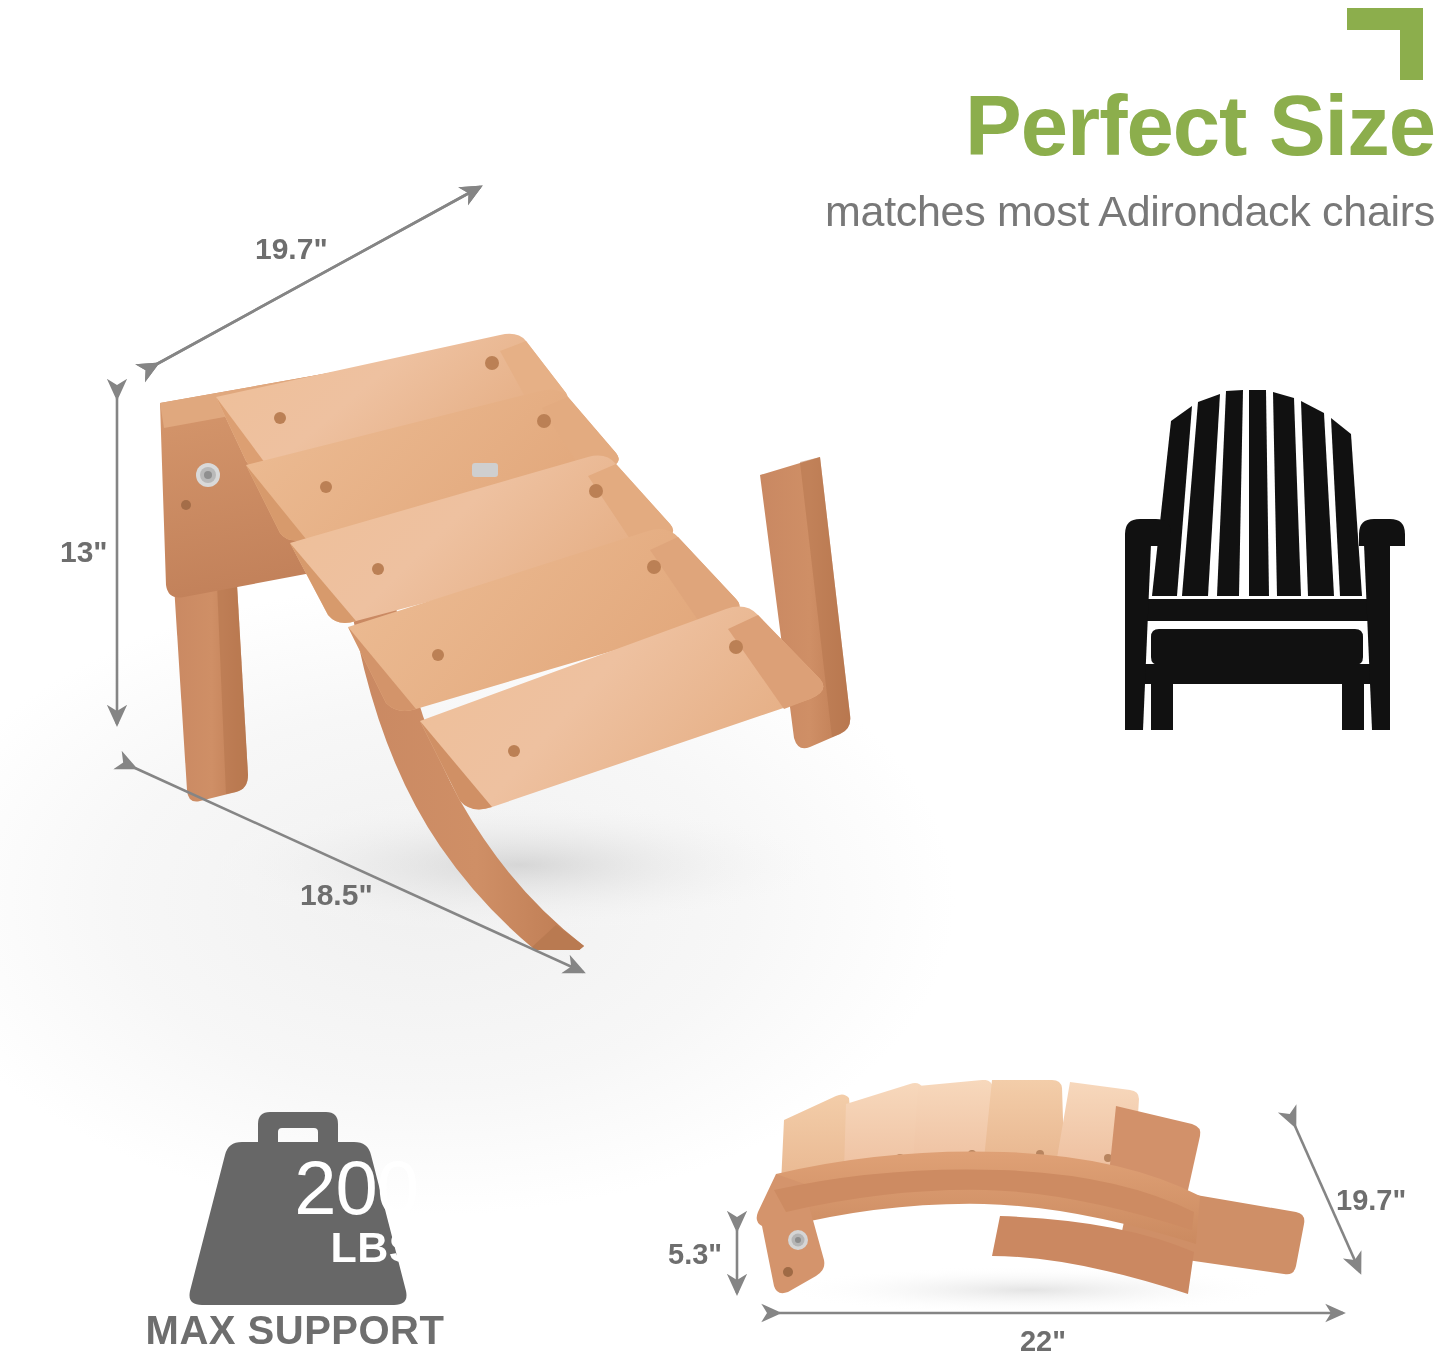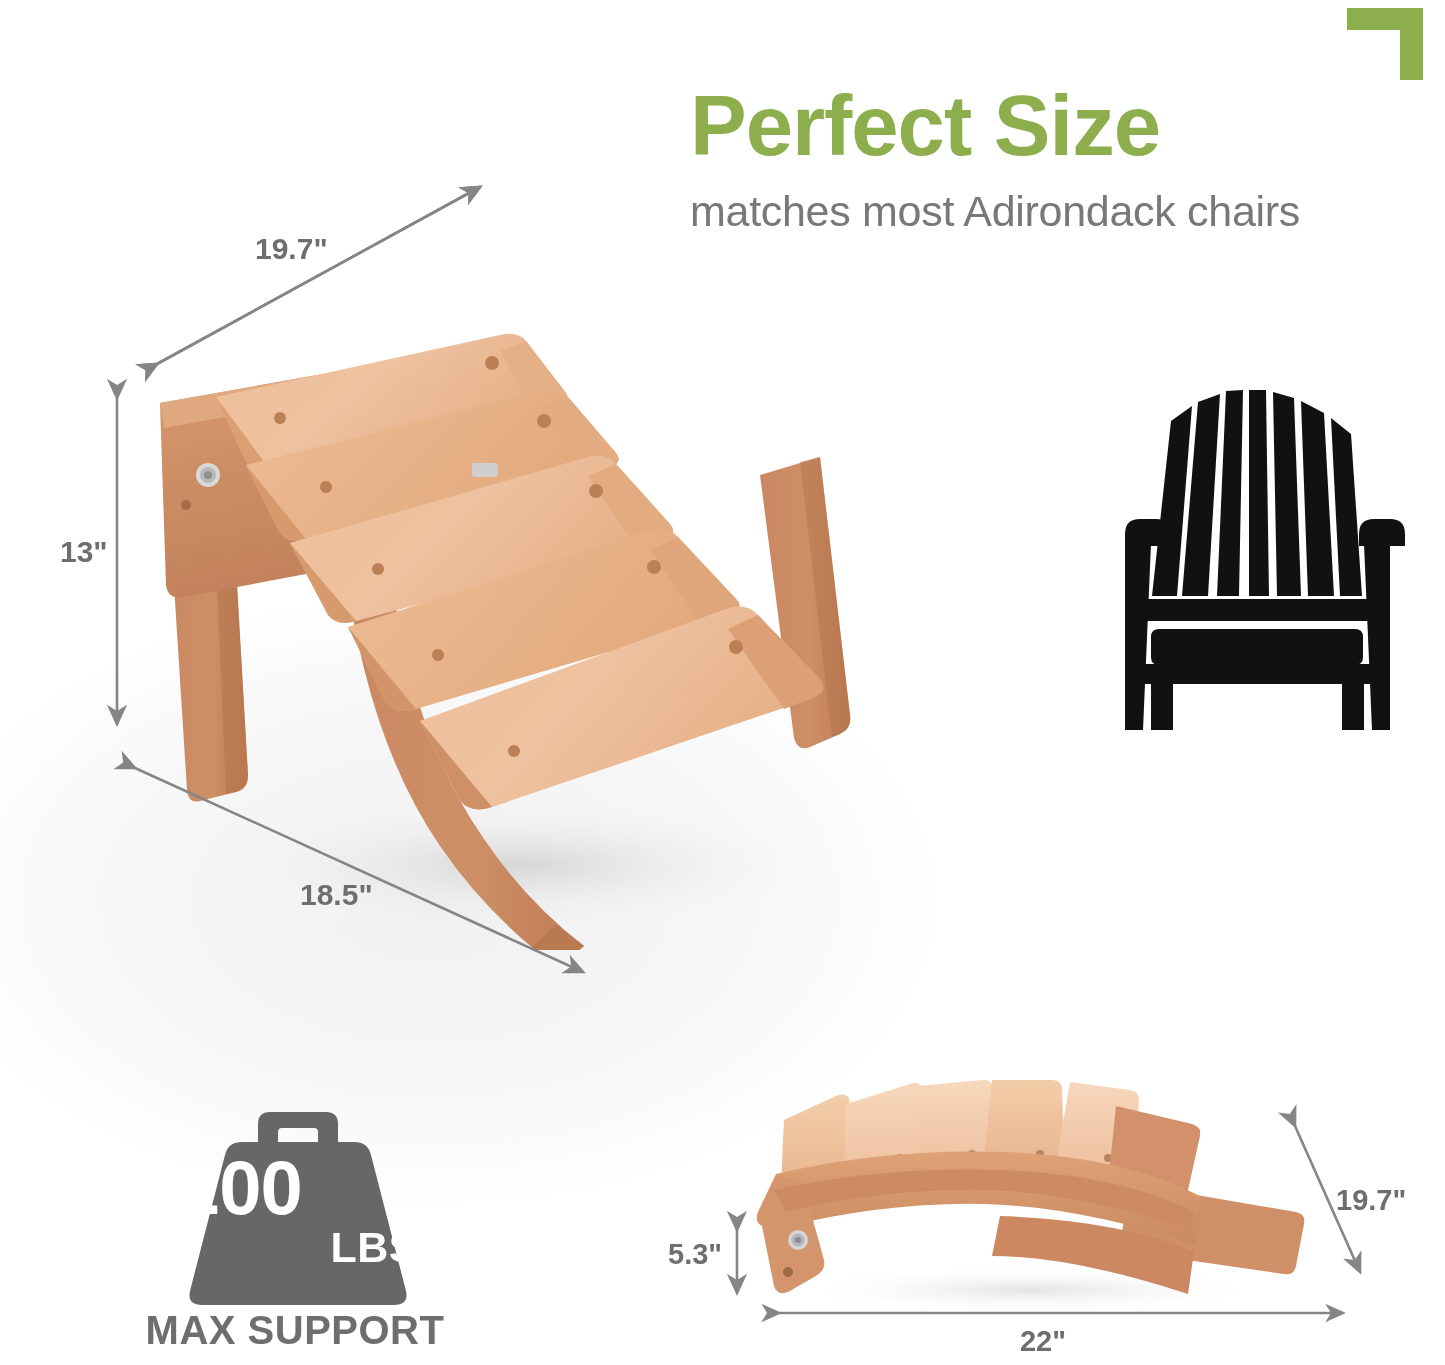--- a/index.html
+++ b/index.html
@@ -14,28 +14,28 @@
     background:
       radial-gradient(ellipse 700px 420px at 430px 900px, #f0f0f0 0%, #f7f7f7 45%, #ffffff 75%),
       radial-gradient(ellipse 620px 260px at 1030px 1330px, #f2f2f2 0%, #fbfbfb 55%, #ffffff 80%),
       #ffffff;
   }
 
   
   .corner-bracket{position:absolute;left:1347px;top:8px;width:76px;height:72px;}
 
   
-  .headline-wrap{position:absolute;left:690px;top:78px;width:745px;}
+  .headline-wrap{position:absolute;left:690px;top:78px;width:745px;text-align:right;}
   .headline{
     font-size:85px;line-height:96px;font-weight:bold;letter-spacing:-1px;
     color:#8cae4c;margin:0;white-space:nowrap;
   }
   .subhead{
     font-size:43px;line-height:54px;font-weight:normal;letter-spacing:-0.3px;
-    color:#787878;margin:10px 13px 0 0;white-space:nowrap;
+    color:#787878;margin:10px 0 0 0;white-space:nowrap;
   }
 
   
   .chair-silhouette{position:absolute;left:1085px;top:368px;width:345px;height:385px;}
 
   
   .dim-label{
     position:absolute;color:#6e6e6e;font-weight:bold;
     font-family:"Liberation Sans", sans-serif;white-space:nowrap;
   }
@@ -50,22 +50,22 @@
   .ottoman-main{position:absolute;left:120px;top:175px;width:800px;height:775px;}
   .ottoman-folded{position:absolute;left:740px;top:1080px;width:600px;height:230px;}
 
   
   .arrows{position:absolute;left:0;top:0;width:1445px;height:1365px;pointer-events:none;}
 
   
   .weight-block{position:absolute;left:150px;top:1112px;width:320px;height:250px;}
   .weight-icon{position:absolute;left:28px;top:0;width:240px;height:195px;}
   .weight-number{
-    position:absolute;left:28px;top:38px;width:240px;text-align:left;
-    color:#ffffff;font-size:76px;font-weight:bold;line-height:76px;letter-spacing:-1px;
+    position:absolute;left:28px;top:38px;width:240px;text-align:right;
+    color:#ffffff;font-size:76px;font-weight:normal;line-height:76px;letter-spacing:-1px;
   }
   .weight-unit{
     position:absolute;left:28px;top:114px;width:240px;text-align:right;
     color:#ffffff;font-size:43px;font-weight:bold;line-height:43px;letter-spacing:0.5px;
   }
   .weight-caption{
     position:absolute;left:-5px;top:196px;width:300px;text-align:center;
     color:#6e6e6e;font-size:40px;font-weight:bold;letter-spacing:0.5px;white-space:nowrap;
   }
 </style>

